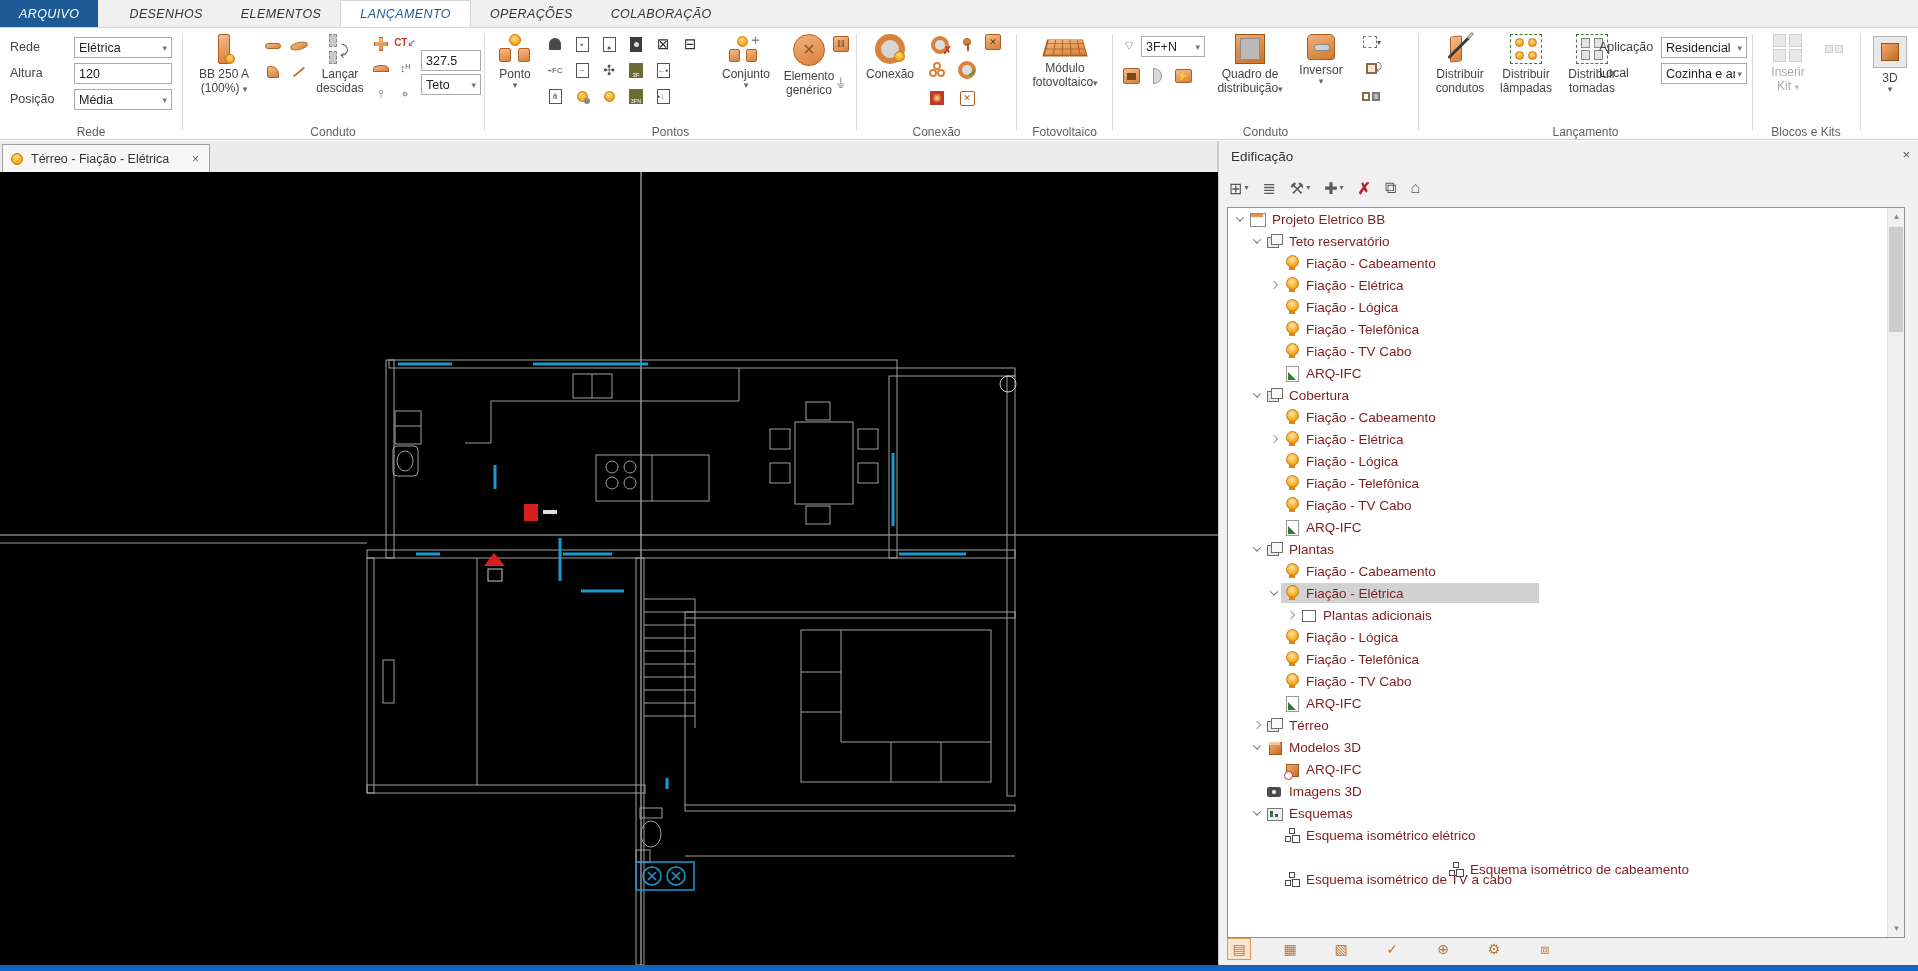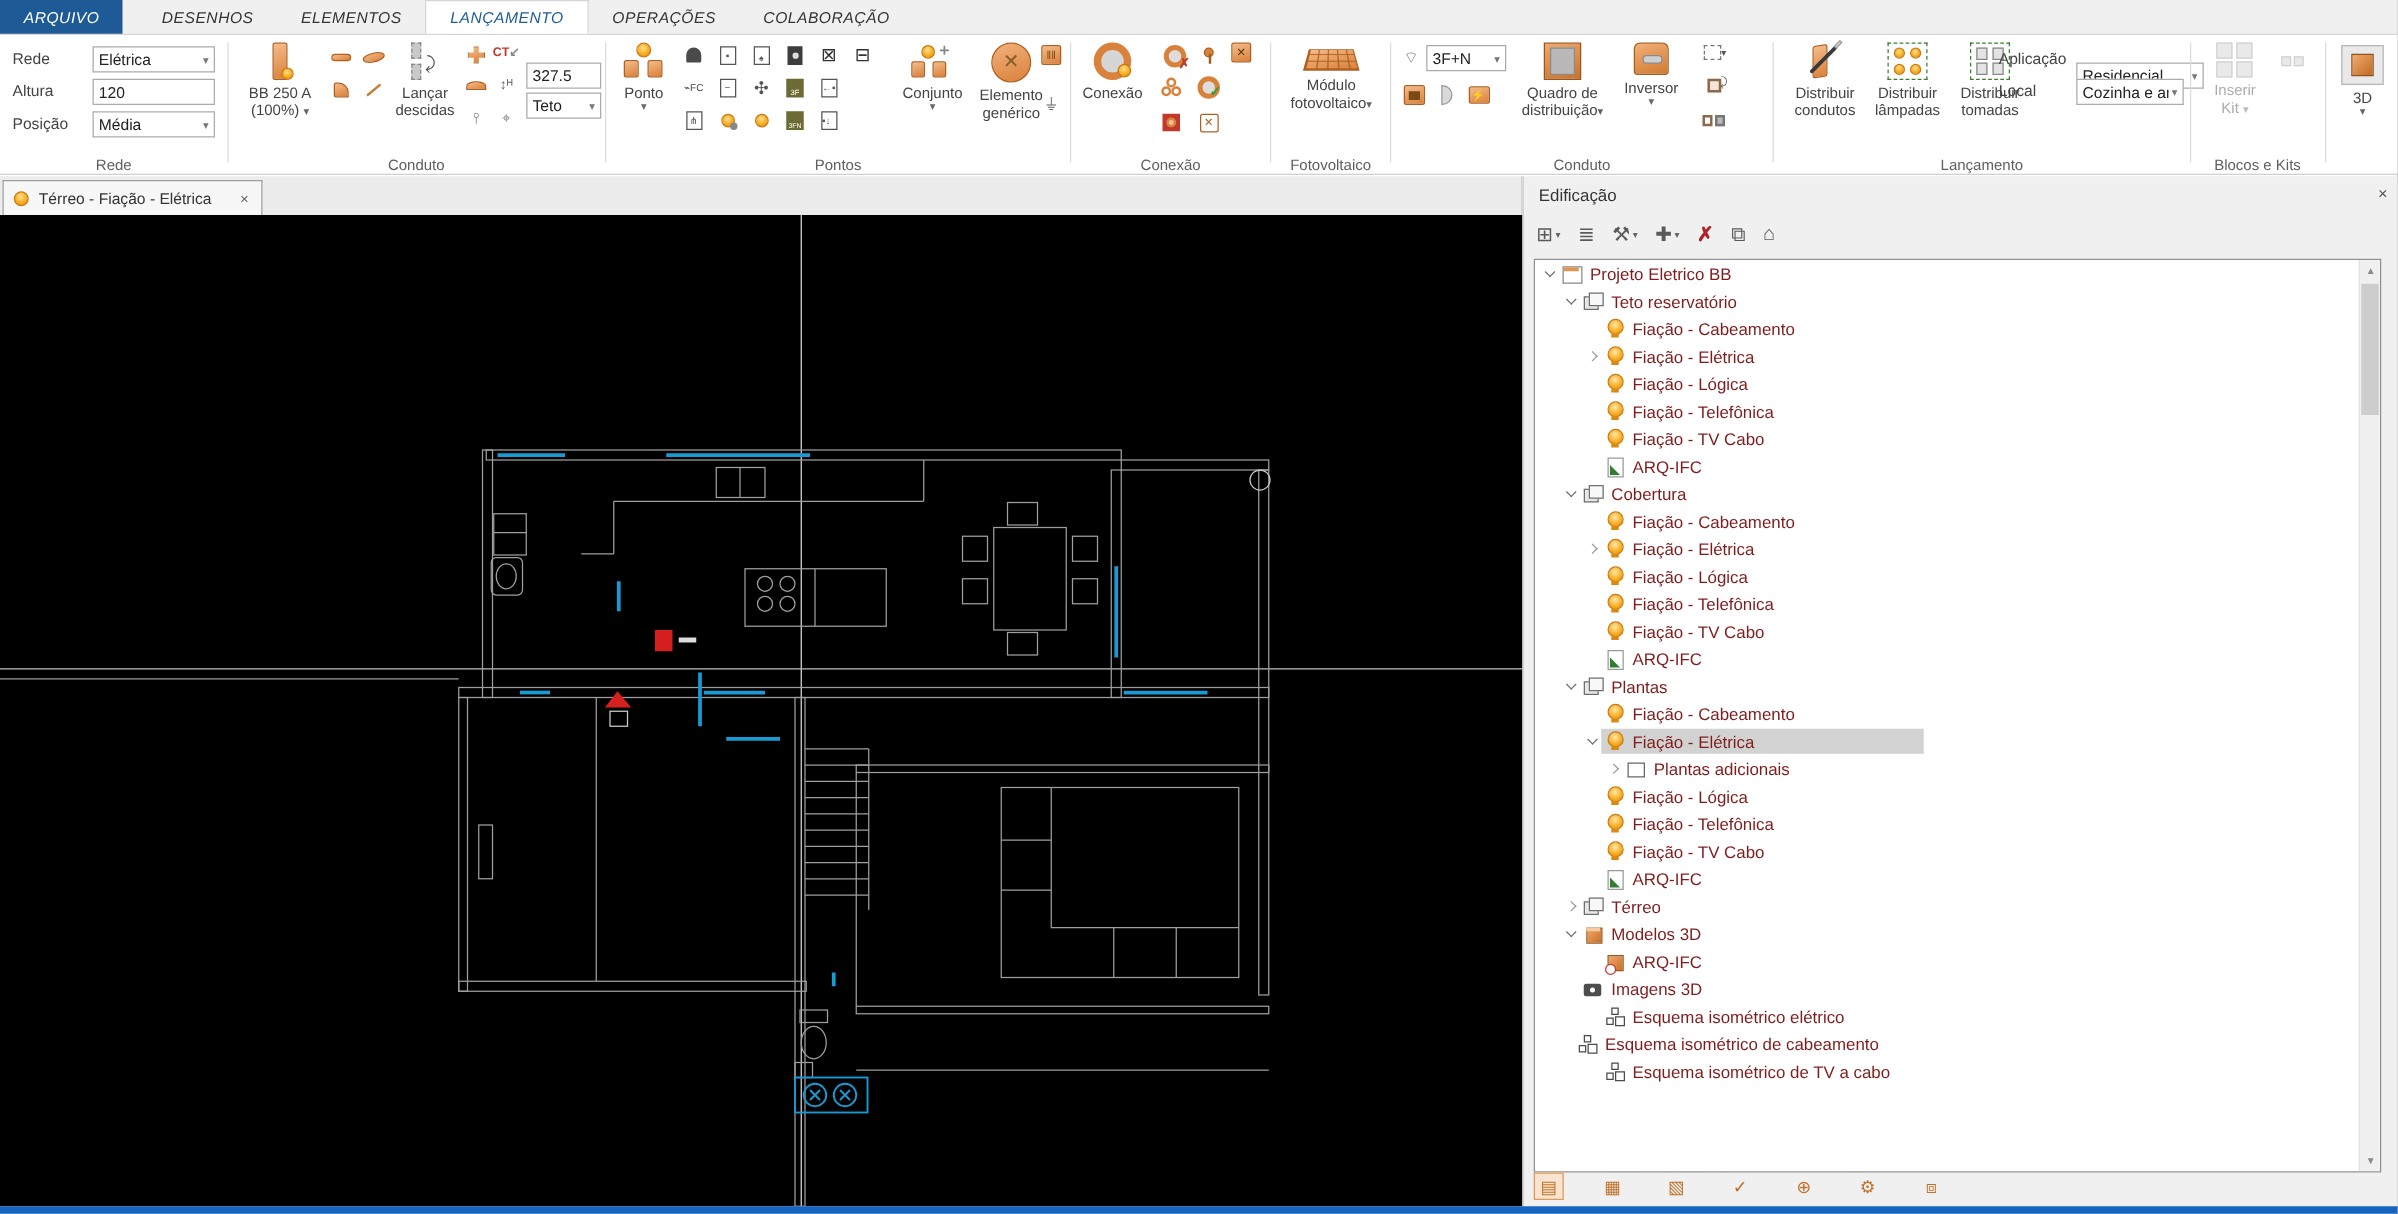--- a/index.html
+++ b/index.html
@@ -418,21 +418,21 @@
     <div class="bigbtn" style="left:142px;top:2px;width:62px">
       <span class="bicon icon-dashedframe">
         <span class="abs" style="left:4px;top:3px;width:9px;height:10px;background:#e3e3e3;border:1px solid #888"></span>
         <span class="abs" style="right:4px;top:3px;width:9px;height:10px;background:#e3e3e3;border:1px solid #888"></span>
         <span class="abs" style="left:4px;bottom:3px;width:9px;height:10px;background:#e3e3e3;border:1px solid #888"></span>
         <span class="abs" style="right:4px;bottom:3px;width:9px;height:10px;background:#e3e3e3;border:1px solid #888"></span>
       </span>
       <span>Distribuir tomadas</span>
     </div>
     <span class="flabel" style="left:180px;top:12px">Aplicação</span>
-    <div class="field" style="left:242px;top:22px;width:102px">
+    <div class="field" style="left:242px;top:9px;width:86px">
       <span class="val">Residencial</span>
         <span class="fcaret">▾</span>
     </div>
     <span class="flabel" style="left:180px;top:38px">Local</span>
     <div class="field" style="left:242px;top:35px;width:86px">
       <span class="val">Cozinha e an</span>
         <span class="fcaret">▾</span>
     </div>
     <div class="glabel">Lançamento</div>
   </div>
@@ -791,28 +791,37 @@
           <span class="tlabel">ARQ-IFC</span>
         </span>
       </div>
       <div class="trow" style="padding-left: 21px;">
         <span class="chev none"></span>
         <span class="rowbody">
           <span class="ticon ticon-camera"></span>
           <span class="tlabel">Imagens 3D</span>
         </span>
       </div>
+      <div class="trow" style="padding-left: 21px;">
+        <span class="chev down">
+          <i></i>
+        </span>
+        <span class="rowbody">
+          <span class="ticon ticon-schemafolder"></span>
+          <span class="tlabel">Esquemas</span>
+        </span>
+      </div>
       <div class="trow" style="padding-left: 38px;">
         <span class="chev none"></span>
         <span class="rowbody">
           <span class="ticon ticon-schema"></span>
           <span class="tlabel">Esquema isométrico elétrico</span>
         </span>
       </div>
-      <div class="trow" style="padding-left: 16px;">
+      <div class="trow" style="padding-left: 16px; flex-direction: column;">
         <span class="chev none"></span>
         <span class="rowbody">
           <span class="ticon ticon-schema"></span>
           <span class="tlabel">Esquema isométrico de cabeamento</span>
         </span>
       </div>
       <div class="trow" style="padding-left: 38px;">
         <span class="chev none"></span>
         <span class="rowbody">
           <span class="ticon ticon-schema"></span>

